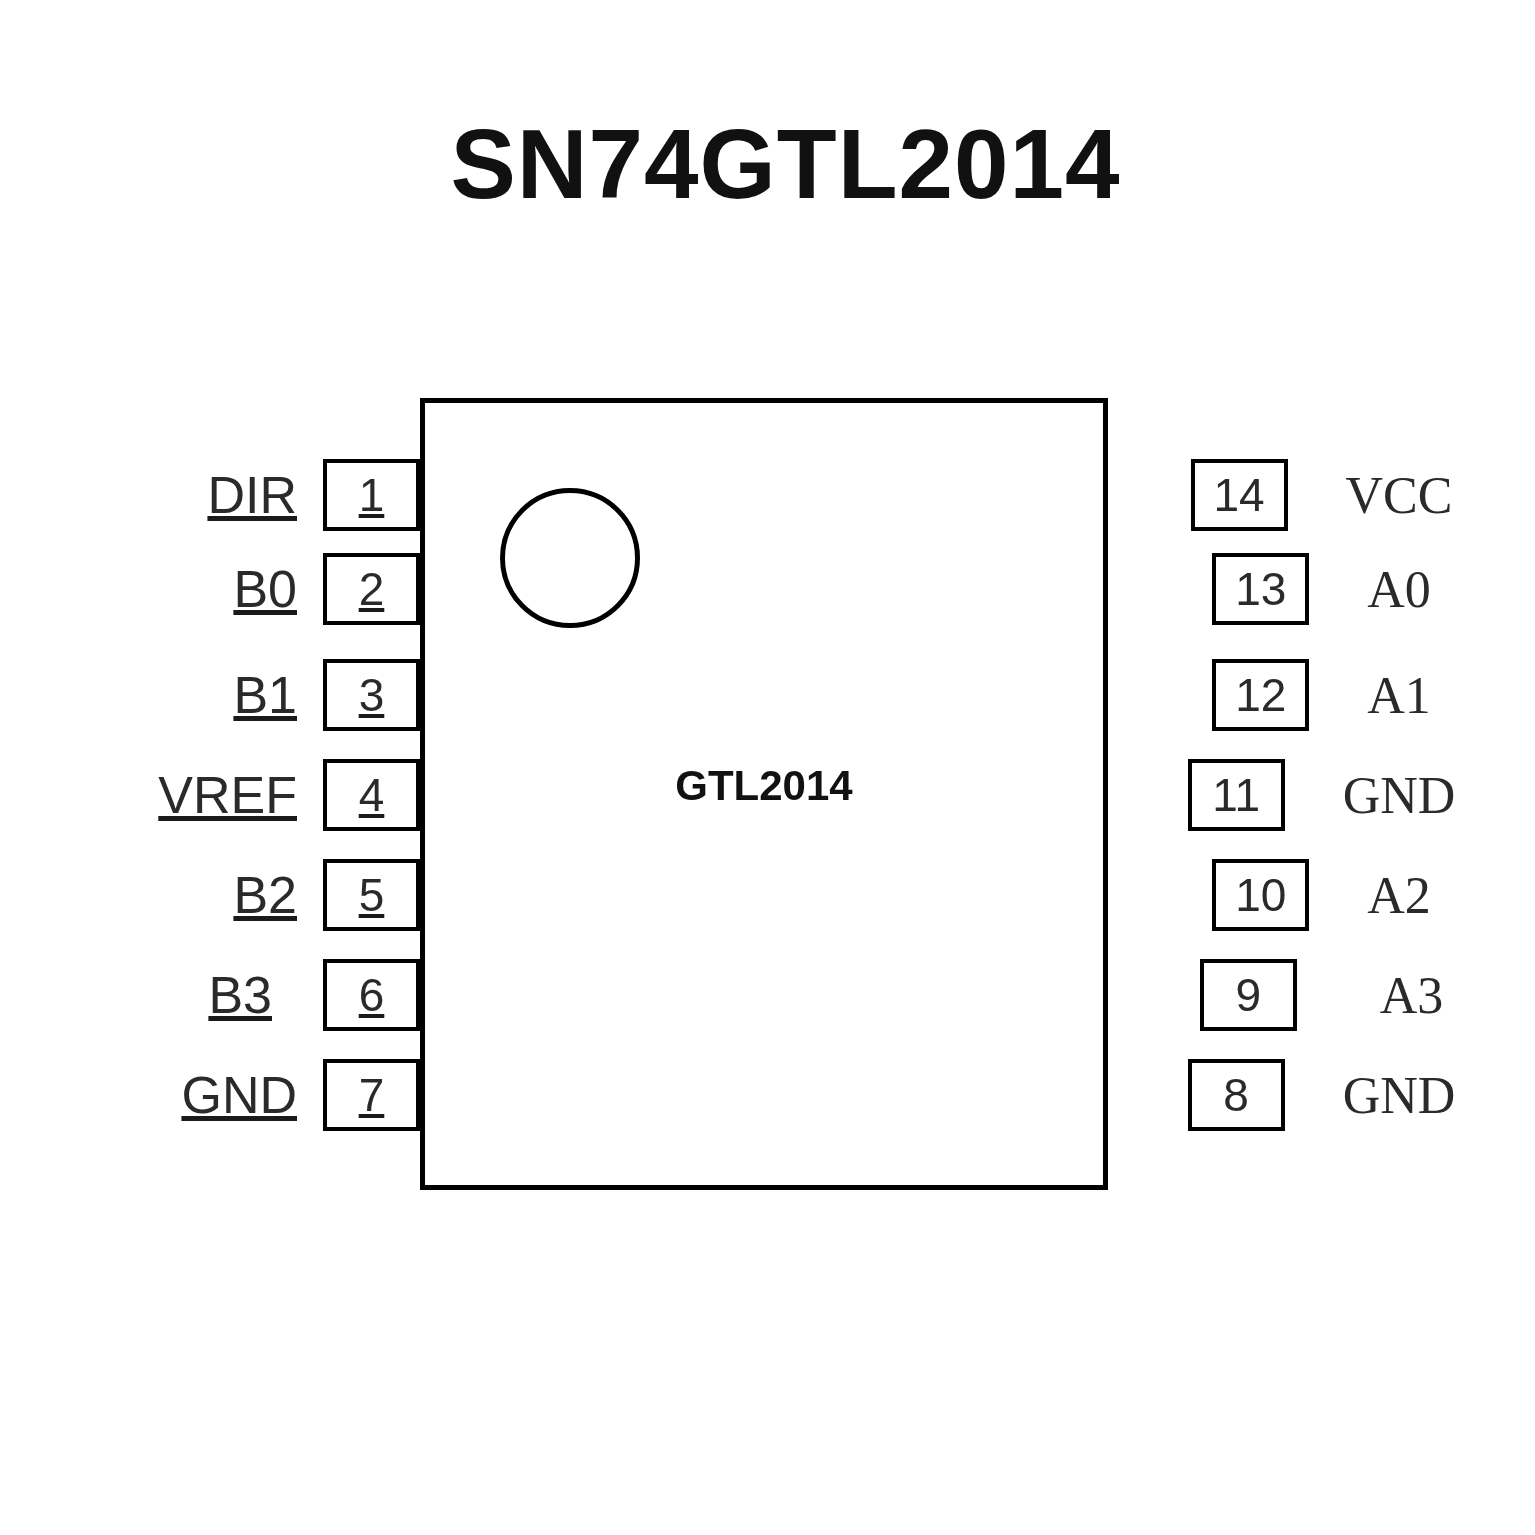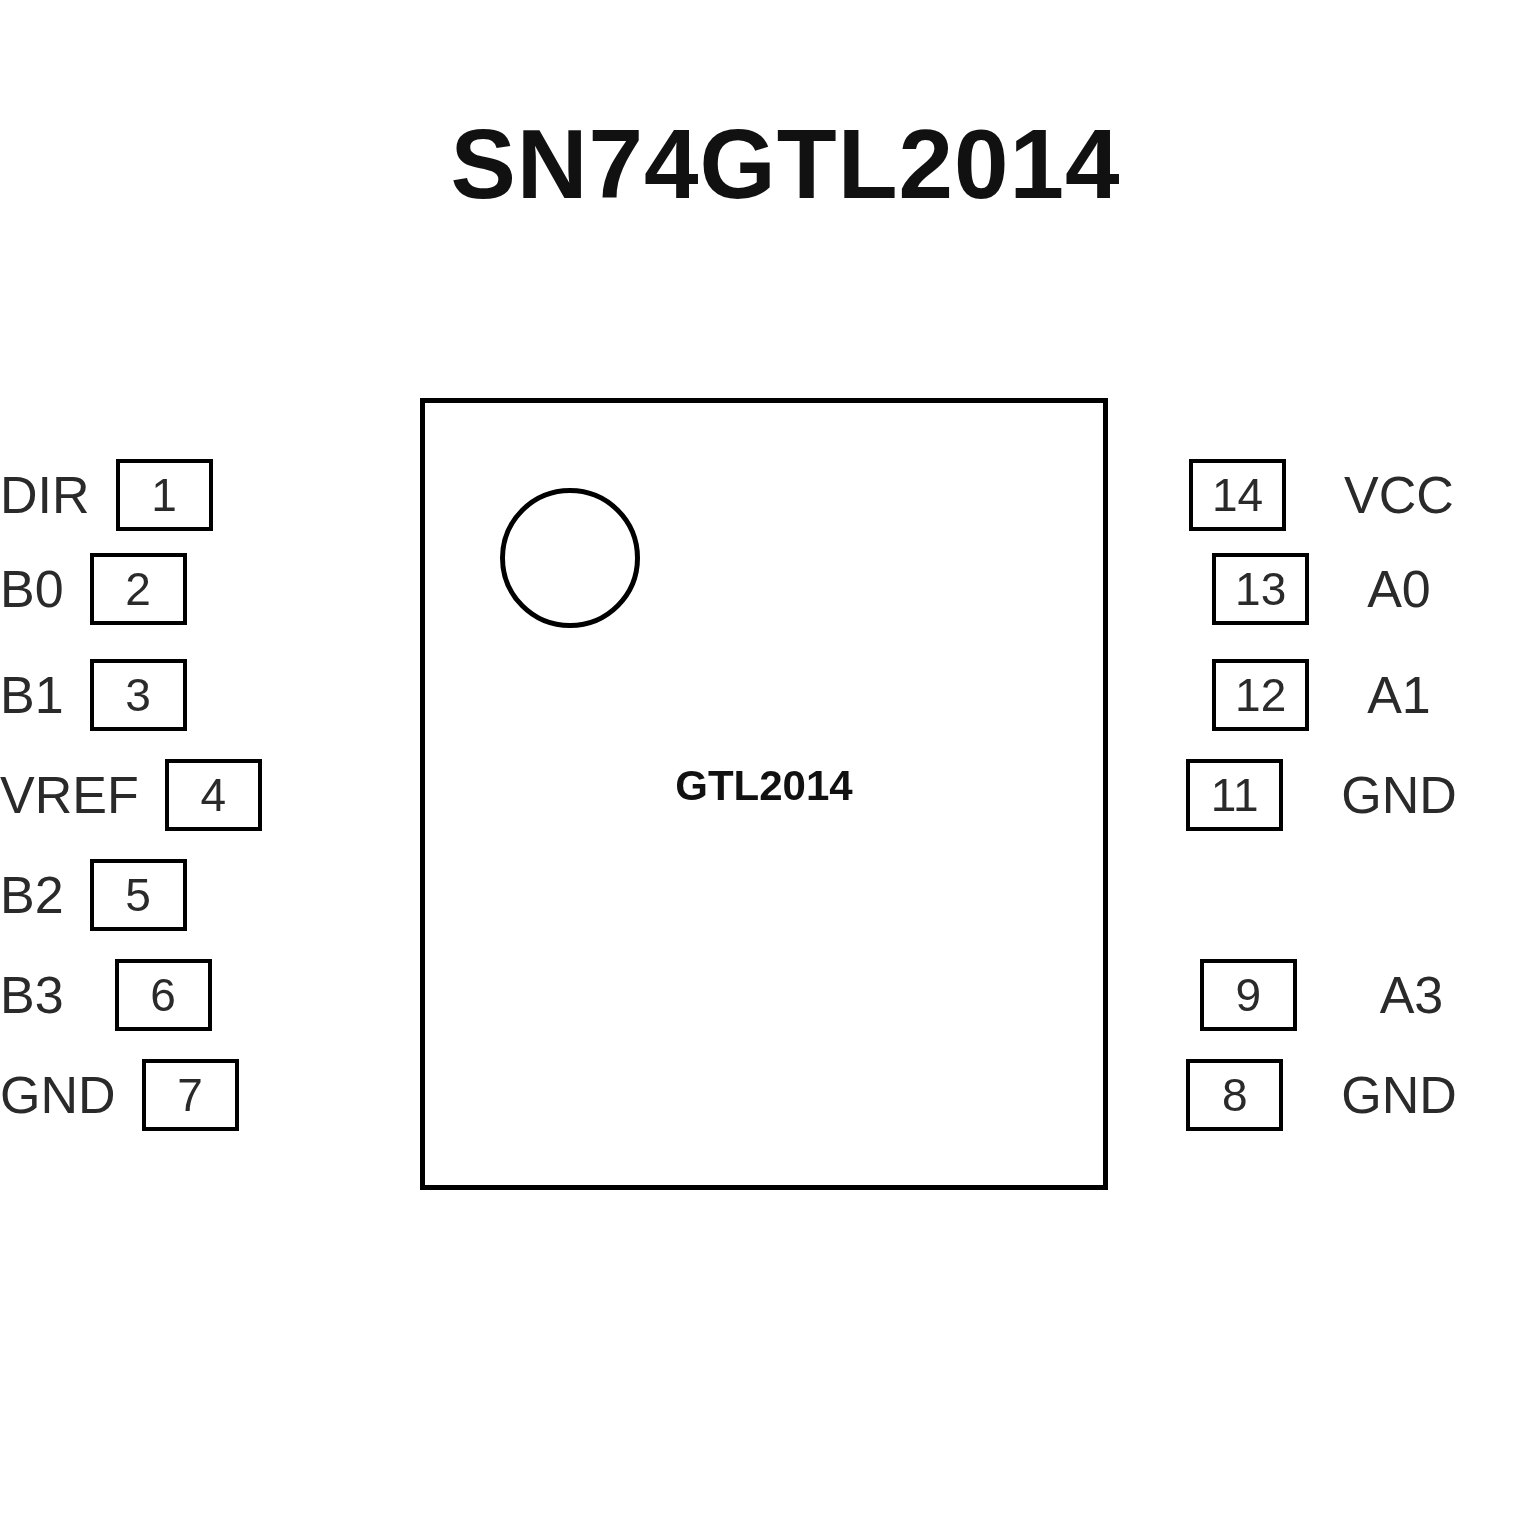--- a/index.html
+++ b/index.html
@@ -56,33 +56,35 @@
   }
   .pin-row {
     position: absolute;
     height: 72px;
     display: flex;
     align-items: center;
   }
   .pin-row.left {
     left: 0;
     width: 420px;
+    justify-content: flex-end;
+    text-decoration: underline;
   }
   .pin-row.right {
     left: 1108px;
     width: 427px;
     justify-content: center;
   }
   .pin-name {
     font-size: 52px;
     color: #2a2a2a;
     white-space: nowrap;
   }
   .pin-row.left .pin-name { margin-right: 26px; }
-  .pin-row.right .pin-name { margin-left: 58px; }
+  .pin-row.right .pin-name { margin-left: 58px; font-family: Liberation Serif, serif; }
   .pin-box {
     width: 97px;
     height: 72px;
     border: 4px solid #000000;
     background: #ffffff;
     display: flex;
     align-items: center;
     justify-content: center;
     flex: 0 0 auto;
   }
@@ -170,20 +172,26 @@
       <span class="pin-number">12</span>
     </div>
     <span class="pin-name">A1</span>
   </div>
   <div class="pin-row right r3">
     <div class="pin-box">
       <span class="pin-number">11</span>
     </div>
     <span class="pin-name">GND</span>
   </div>
+  <div class="pin-row right r4">
+    <div class="pin-box">
+      <span class="pin-number">10</span>
+    </div>
+    <span class="pin-name">A2</span>
+  </div>
   <div class="pin-row right r5">
     <div class="pin-box">
       <span class="pin-number">9</span>
     </div>
     <span class="pin-name">A3</span>
   </div>
   <div class="pin-row right r6">
     <div class="pin-box">
       <span class="pin-number">8</span>
     </div>

